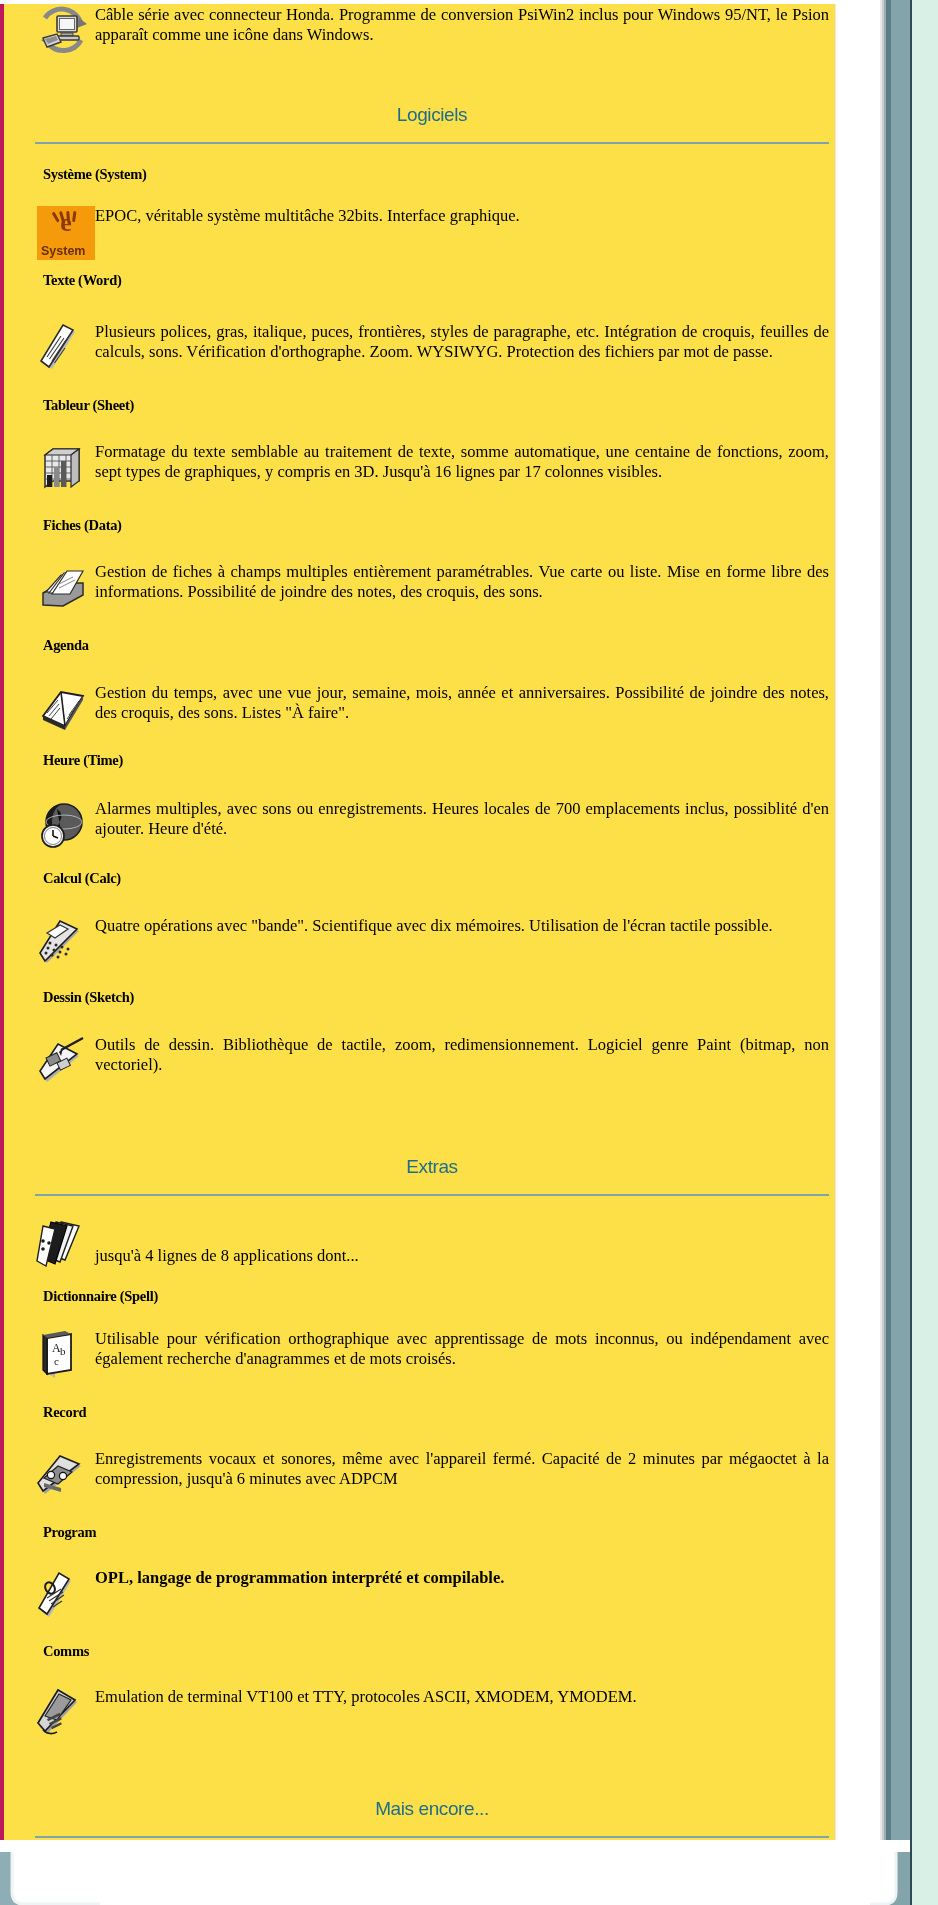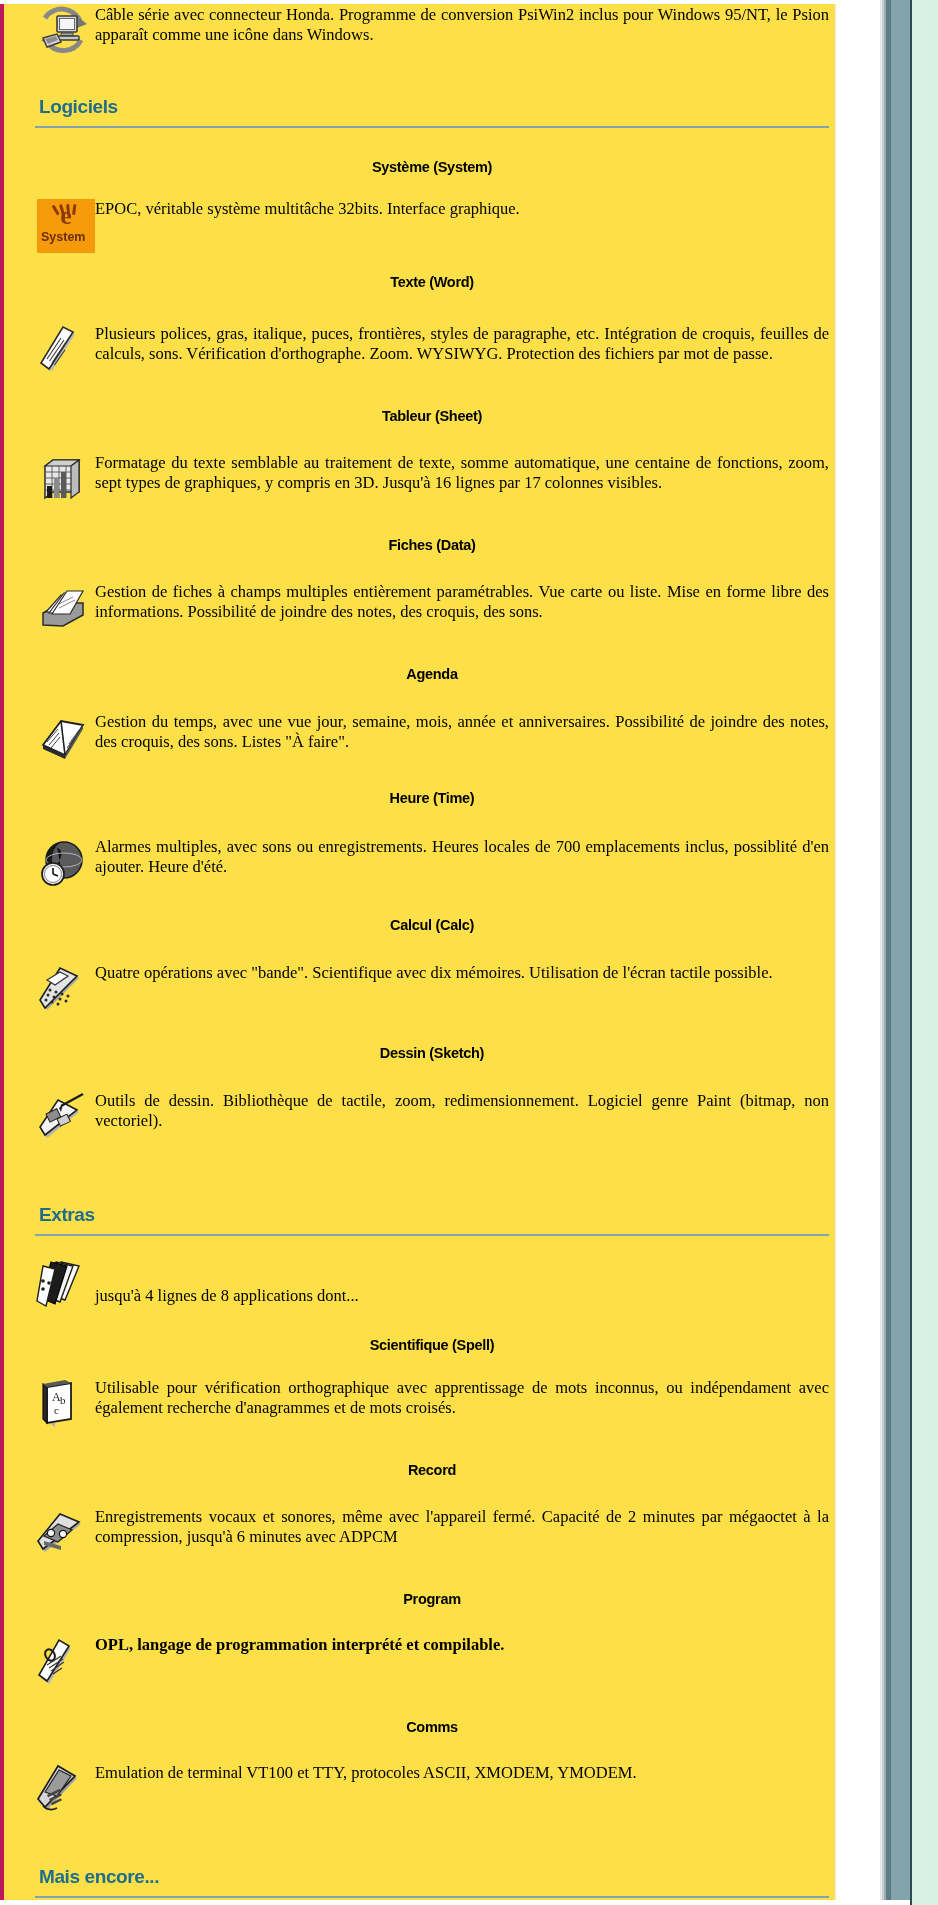--- a/index.html
+++ b/index.html
@@ -66,40 +66,40 @@
     padding-top: 1px;
   }
   .entry .icon {
     position: absolute;
     left: 0; top: 0;
     width: 56px;
     height: 54px;
   }
 
   .app-title {
-    font-family: Liberation Sans, sans-serif;
+    font-family: Liberation Serif, serif;
     font-size: 14.5px;
     font-weight: bold;
     color: #000000;
     letter-spacing: -0.3px;
-    margin: 17px;
+    margin: 8px;
     padding: 0;
     line-height: 17px;
-    text-align: center;
   }
 
   h2.section {
     font-family: "Liberation Sans", "DejaVu Sans", sans-serif;
     font-size: 19px;
-    font-weight: bold;
+    font-weight: normal;
     color: #1f6d8c;
     letter-spacing: -0.4px;
-    margin: 4px;
+    margin: 12px;
     padding: 0 0 4px 0;
     line-height: 22px;
+    text-align: center;
   }
   .section-rule {
     height: 0;
     border-top: 2px solid #7fa3ad;
     margin: 0 0 0 0;
   }
 
   .footer-text {
     font-family: "Liberation Serif", "DejaVu Serif", serif;
     font-size: 16.5px;
@@ -146,21 +146,21 @@
   }
   .sys-rays {
     position: absolute; left: 20px; top: 4px;
     width: 22px; height: 12px;
   }
   .sys-rays i {
     position:absolute; bottom:0; width:2.5px; height:11px;
     background:#8a3a06; border-radius:2px; transform-origin: bottom center;
   }
   .sys-label {
-    position: absolute; left: 0; right: 0; bottom: 8px;
+    position: absolute; left: 0; right: 0; bottom: 1px;
     text-align: left; padding-left: 4px;
     font-size: 12.5px; font-weight: bold; color: #6b2f06;
     line-height: 15px;
   }
 </style>
 </head>
 <body>
 
 <div id="page">
 
@@ -373,21 +373,21 @@
             <g fill="#1c1c1c">
               <circle cx="8" cy="23" r="1.8"></circle>
                 <circle cx="8" cy="31" r="1.8"></circle>
               <circle cx="14" cy="25" r="1.8"></circle>
             </g>
           </svg>
         </span>
         <p class="desc" style="padding-top:28px">jusqu'à 4 lignes de 8 applications dont...</p>
       </div>
 
-      <h3 class="app-title">Scientifique (Spell)</h3>
+      <h3 class="app-title">Dictionnaire (Spell)</h3>
       <div class="entry" style="margin-top:23px; min-height:68px;">
         <span class="icon">
           <svg class="ico-svg" viewBox="0 0 56 54" aria-hidden="true">
             <polygon points="20,50 14,46 14,16 20,20" fill="#b3b3b3"></polygon>
             <polygon points="12,10 36,6 36,42 12,46" fill="#ffffff" stroke="#1d1d1d" stroke-width="1.8"></polygon>
             <polygon points="12,10 12,46 8,42 8,7" fill="#2a2a2a" stroke="#111" stroke-width="1.2"></polygon>
             <polygon points="8,7 30,3 36,6 12,10" fill="#5a5a5a"></polygon>
             <text x="17" y="24" font-family="Liberation Serif, serif" font-size="12" fill="#1b1b1b">A</text>
             <text x="25" y="27" font-family="Liberation Serif, serif" font-size="11" fill="#1b1b1b">b</text>
             <text x="19" y="37" font-family="Liberation Serif, serif" font-size="11" fill="#1b1b1b">c</text>

